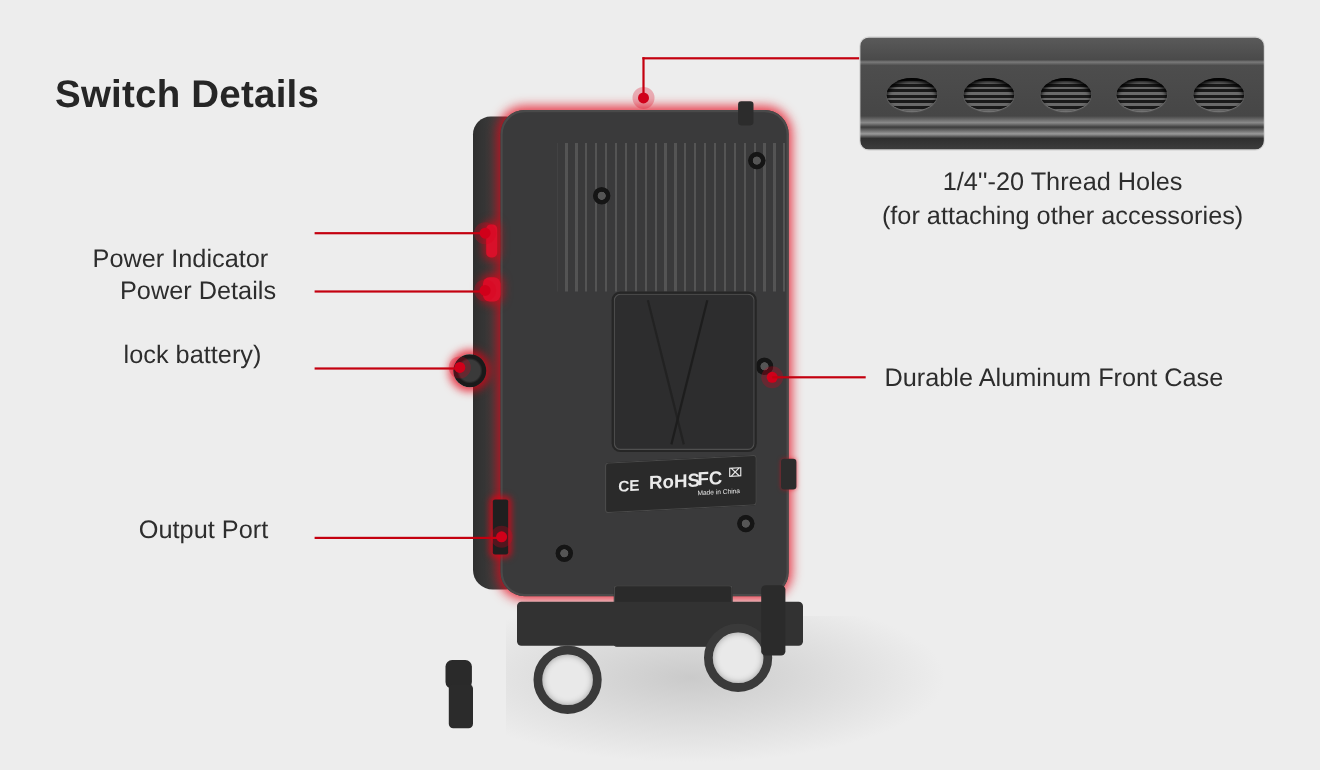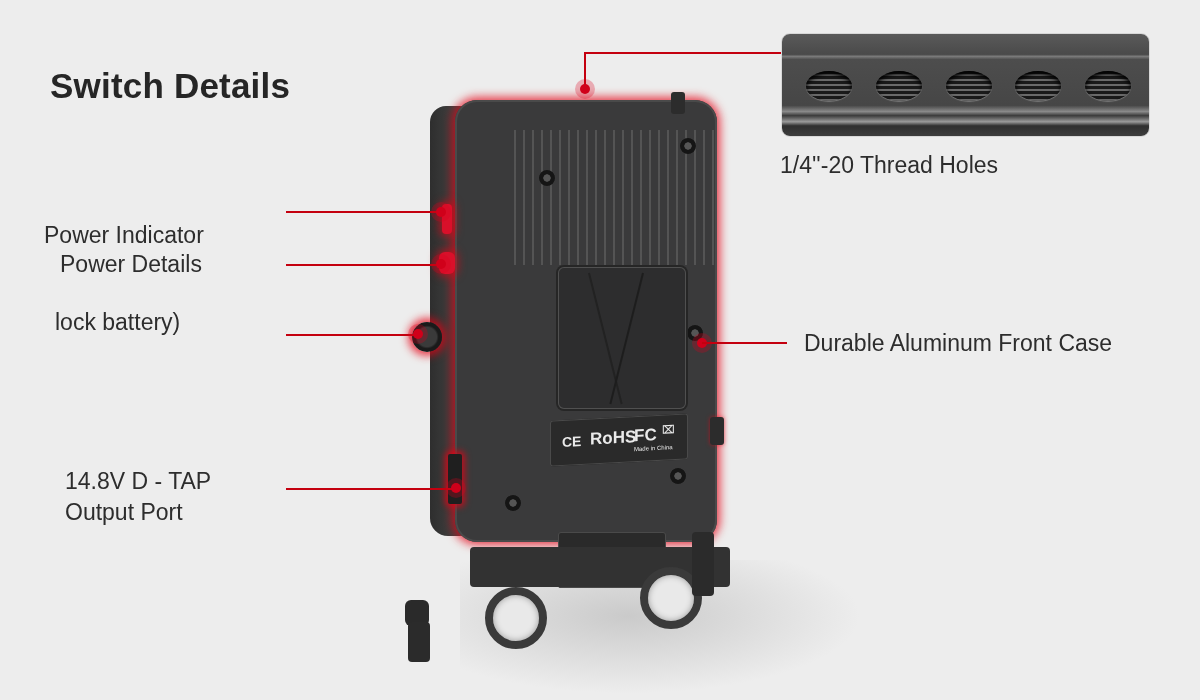--- a/index.html
+++ b/index.html
@@ -1,18 +1,18 @@
 <!DOCTYPE html>
 <html><head>
 <meta charset="utf-8">
 <style>
   html,body{margin:0;padding:0;}
   body{width:1200px;height:700px;background:#ededed;position:relative;overflow:hidden;font-family:"Liberation Sans","DejaVu Sans",sans-serif;color:#2a2a2a;}
   .title{position:absolute;left:50px;top:66px;font-size:35px;font-weight:bold;color:#262626;letter-spacing:0.2px;}
-  .label{position:absolute;font-size:23px;color:#2d2d2d;line-height:31px;}
+  .label{position:absolute;font-size:23px;color:#2d2d2d;text-align:center;line-height:31px;}
   .line{position:absolute;background:#c4000f;height:2px;}
   .vline{position:absolute;background:#c4000f;width:2px;}
   .dot{position:absolute;width:10px;height:10px;border-radius:50%;background:#d0001a;box-shadow:0 0 0 5px rgba(220,0,30,0.28);}
   .thread-card{position:absolute;left:781px;top:33px;width:367px;height:102px;border-radius:9px;overflow:hidden;
     background:linear-gradient(180deg,#5a5a5a 0%,#4a4a4a 20%,#7a7a7a 22%,#4d4d4d 25%,#464646 70%,#8a8a8a 76%,#3c3c3c 80%,#9a9a9a 86%,#2f2f2f 90%,#3d3d3d 100%);
     border:1px solid #d8d8d8;}
   .hole{position:absolute;top:37px;width:46px;height:30px;border-radius:50%;
     background:repeating-linear-gradient(180deg,#1a1a1a 0 3px,#6a6a6a 3px 5px);
     box-shadow:inset 0 3px 4px #000, 0 1px 1px #777;}
   .device{position:absolute;left:430px;top:92px;width:290px;height:520px;}
@@ -51,20 +51,21 @@
 
 <div class="thread-card">
   <div class="hole" style="left:24px"></div>
   <div class="hole" style="left:94px"></div>
   <div class="hole" style="left:164px"></div>
   <div class="hole" style="left:233px"></div>
   <div class="hole" style="left:303px"></div>
 </div>
 <div class="label" style="left:780px;top:150px;width:372px;">
   <div>1/4''-20 Thread Holes</div>
+  <div>(for attaching other accessories)</div>
 </div>
 
 <div class="shadow"></div>
 
 <div class="device">
   <div class="side"></div>
   <div class="case">
     <div class="fins"></div>
     <div class="screw" style="left:84px;top:70px"></div>
     <div class="screw" style="left:225px;top:38px"></div>
@@ -107,21 +108,20 @@
 <div class="line" style="left:286px;top:264px;width:155px;"></div>
 <div class="dot" style="left:436px;top:259px;"></div>
 
 <div class="label" style="left:55px;top:307px;width:240px;">
   <div>lock battery)</div>
 </div>
 <div class="line" style="left:286px;top:334px;width:134px;"></div>
 <div class="dot" style="left:413px;top:329px;"></div>
 
 <div class="label" style="left:65px;top:466px;width:240px;">
-  <div>14.8V D - TAP</div>
   <div>Output Port</div>
 </div>
 <div class="line" style="left:286px;top:488px;width:170px;"></div>
 <div class="dot" style="left:451px;top:483px;"></div>
 
 <div class="dot" style="left:697px;top:338px;"></div>
 <div class="line" style="left:702px;top:342px;width:85px;"></div>
 <div class="label" style="left:804px;top:328px;text-align:right;white-space:nowrap;">Durable Aluminum Front Case</div>
 
 </body></html>

